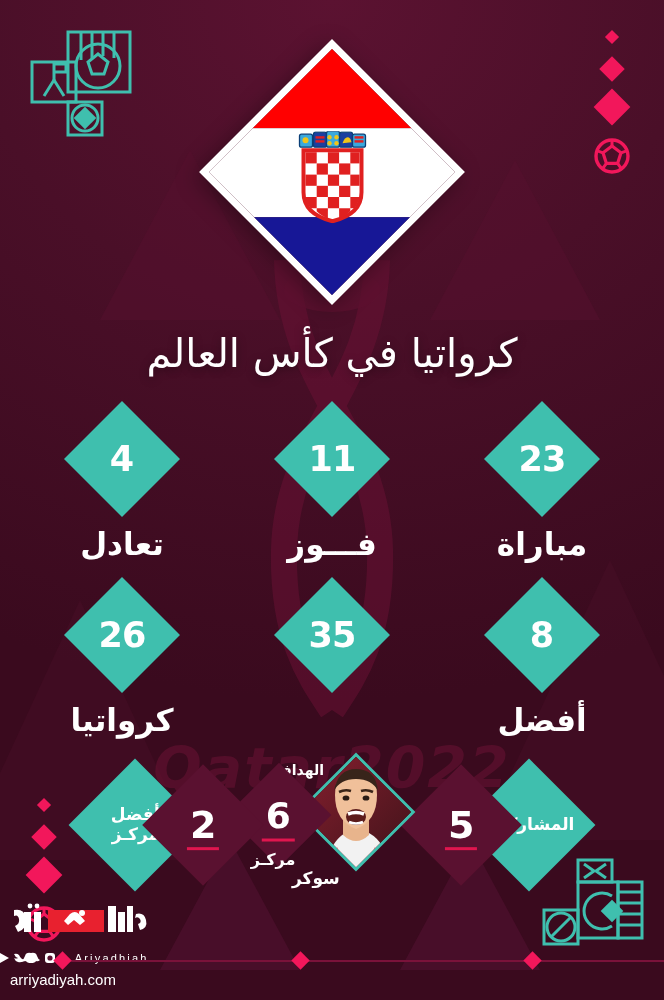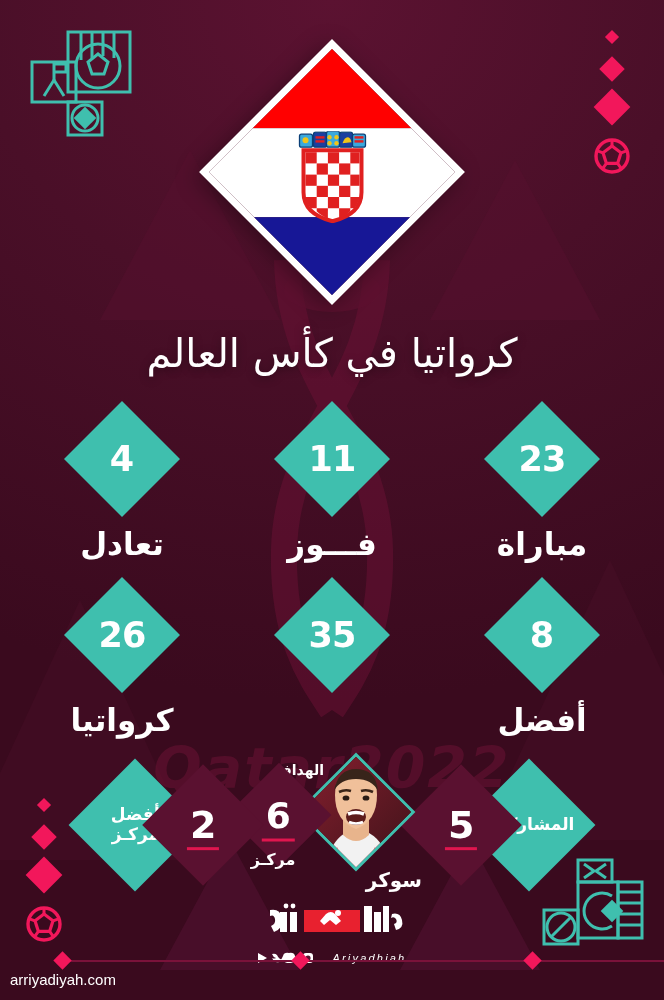--- a/index.html
+++ b/index.html
@@ -137,26 +137,26 @@
     transform:rotate(-45deg);color:#ffffff;font-size:36px;font-weight:700;position:relative;
   }
   .goals-dmd .num::after{
     content:"";position:absolute;left:-4px;right:-4px;bottom:-6px;height:3px;background:#e0164f;
   }
   .goals-cap{
     position:absolute;left:-4px;top:86px;width:90px;text-align:center;
     color:#ffffff;font-size:16px;font-weight:700;
   }
   .player-name{
-    position:absolute;left:60px;top:104px;width:130px;text-align:right;
-    color:#ffffff;font-size:20px;font-weight:700;
-  }
-
-  
-  .logo{position:absolute;left:0;right:0;top:900px;text-align:center;font-style:italic;}
+    position:absolute;left:60px;top:104px;width:130px;text-align:left;
+    color:#ffffff;font-size:17px;font-weight:700;
+  }
+
+  
+  .logo{position:absolute;left:0;right:0;top:900px;text-align:left;}
   .logo-mark{display:inline-block;}
   .handle{
     margin-top:4px;color:#ffffff;font-size:11px;letter-spacing:2.2px;
     font-family:"Liberation Sans",sans-serif;direction:ltr;
   }
   .site{
     position:absolute;left:10px;bottom:12px;color:#ffffff;font-size:15px;
     font-family:"Liberation Sans",sans-serif;direction:ltr;
   }
   .baseline{position:absolute;left:56px;right:0;bottom:38px;height:2px;background:#7a123a;}

